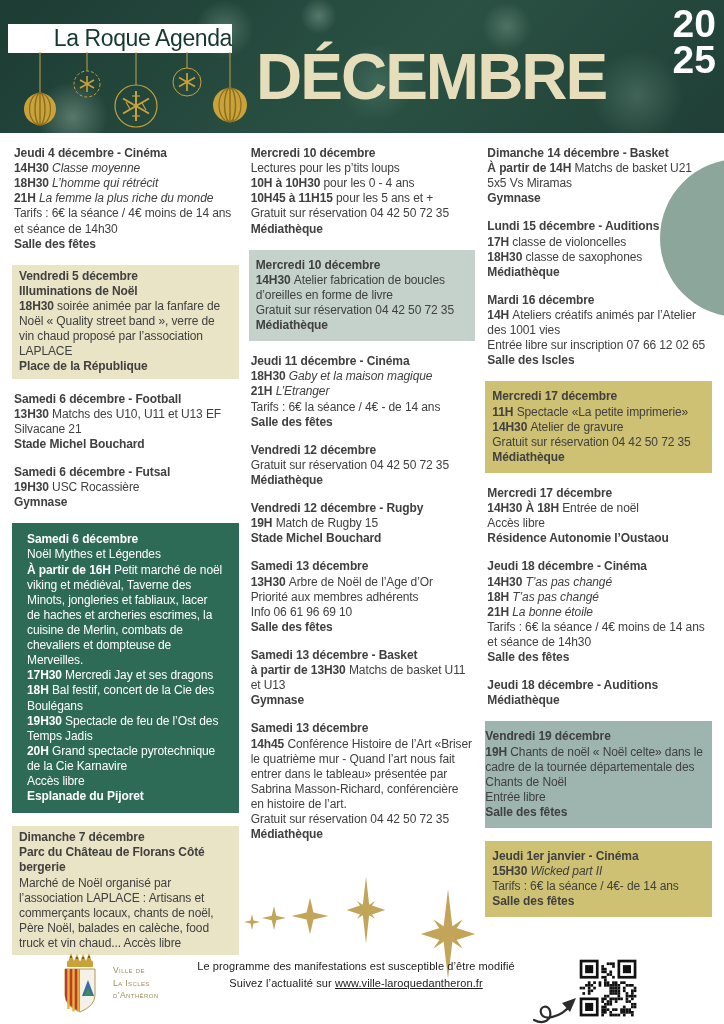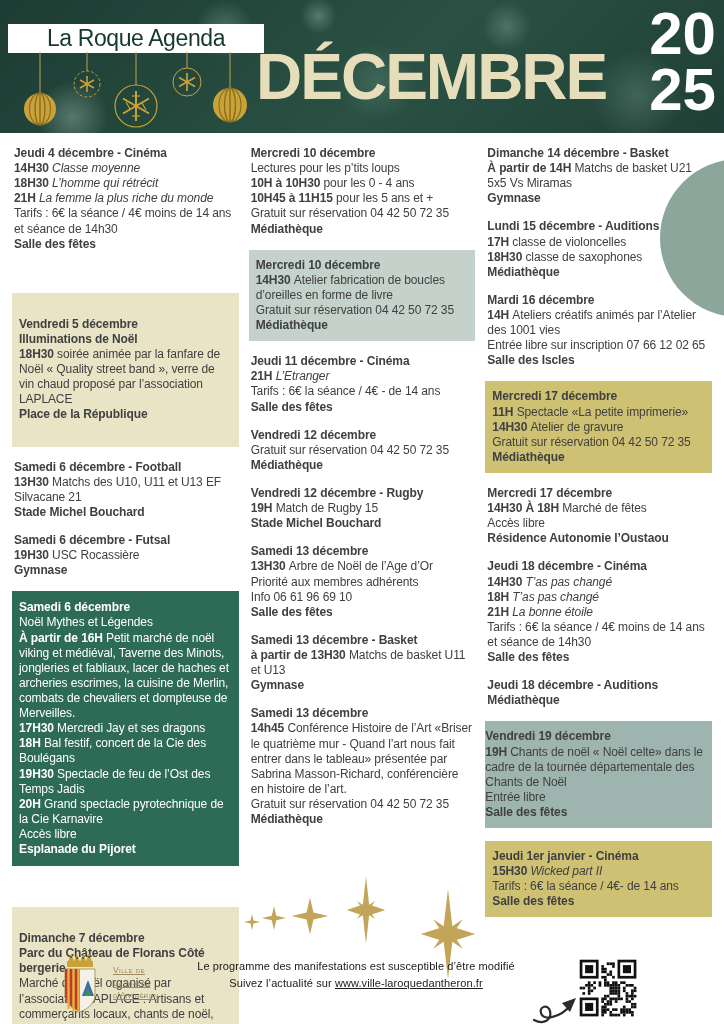--- a/index.html
+++ b/index.html
@@ -15,55 +15,55 @@
   
   .header{position:absolute;left:0;top:0;width:724px;height:133px;
     background:
       radial-gradient(circle 55px at 10% 88%, rgba(190,215,200,.35), transparent 65%),
       radial-gradient(circle 45px at 31% 22%, rgba(165,205,185,.30), transparent 65%),
       radial-gradient(circle 60px at 52% 62%, rgba(140,185,165,.22), transparent 65%),
       radial-gradient(circle 38px at 70% 20%, rgba(175,210,190,.28), transparent 65%),
       radial-gradient(circle 70px at 88% 72%, rgba(150,190,170,.26), transparent 65%),
       radial-gradient(circle 28px at 44% 12%, rgba(195,225,205,.30), transparent 65%),
       linear-gradient(135deg,#1d3c33 0%, #2a5144 55%, #203f36 100%);}
-  .brand-box{position:absolute;left:8px;top:24px;width:256px;height:29px;background:#fff;
-    display:flex;align-items:center;justify-content:center;}
+  .brand-box{position:absolute;left:8px;top:24px;width:224px;height:29px;background:#fff;
+    display:flex;align-items:center;justify-content:flex-end;}
   .brand-box span{font-size:23px;color:var(--brand-green);letter-spacing:-0.4px;}
   .month{position:absolute;left:256px;top:40px;font-size:64px;font-weight:bold;
     color:var(--cream);letter-spacing:-2px;white-space:nowrap;}
-  .year{position:absolute;right:8px;top:6px;color:#fff;font-weight:bold;font-size:60px;
+  .year{position:absolute;right:8px;top:6px;color:#fff;font-weight:bold;font-size:39px;
     line-height:.93;text-align:right;}
   .ornaments{position:absolute;left:8px;top:52px;}
 
   
   .side-circle{position:absolute;left:660px;top:159px;width:158px;height:158px;
     border-radius:50%;background:var(--circle);z-index:0;}
   .sparkles{position:absolute;left:238px;top:872px;z-index:0;}
   .arrow-svg{position:absolute;left:530px;top:982px;z-index:2;}
   .qr{position:absolute;left:577px;top:957px;z-index:2;}
 
   
   .content{position:absolute;left:12px;top:146px;width:700px;display:flex;gap:10px;z-index:1;}
   .col{width:228px;display:flex;flex-direction:column;gap:13px;}
   .event{font-size:12px;line-height:1.26;color:#404040;letter-spacing:-0.1px;padding:0 2px;}
-  .event.v-beige{background:var(--beige);padding:24px 7px;margin-top:28px;}
+  .event.v-beige{background:var(--beige);padding:4px 7px;}
   .event.v-gray{background:var(--gray-block);padding:8px 7px;}
   .event.v-khaki{background:var(--khaki-block);padding:8px 7px;}
   .event.v-teal{background:var(--teal-block);padding:8px 0;}
-  .event.v-green{background:var(--green-block);padding:9px 7px;color:#fff;}
+  .event.v-green{background:var(--green-block);padding:9px 15px;color:#fff;}
   .event .bd{font-weight:bold;}
   .event .it{font-style:italic;text-align:right;}
 
   
   .footer-text{position:absolute;left:140px;top:958px;width:432px;text-align:center;
     color:var(--ink);font-size:11px;line-height:1.55;letter-spacing:.1px;z-index:2;}
   .footer-text a{color:var(--ink);text-decoration:underline;}
   .logo{position:absolute;left:56px;top:950px;display:flex;align-items:center;gap:5px;z-index:2;}
   .logo-text{font-size:8.5px;line-height:1.5;color:#9d8c5c;font-variant:small-caps;
-    letter-spacing:.4px;text-decoration:underline;}
+    letter-spacing:.4px;}
 </style>
 </head>
 <body>
 
 <div class="page">
 
   <div class="side-circle"></div>
 
   <div class="header">
     <div class="brand-box">
@@ -185,20 +185,21 @@
           <div><span class="bd">Médiathèque</span></div>
         </div>
         <div class="event v-gray">
           <div><span class="bd">Mercredi 10 décembre</span></div>
           <div><span class="bd">14H30 </span><span class="rg">Atelier fabrication de boucles d’oreilles en forme de livre</span></div>
           <div><span class="rg">Gratuit sur réservation 04 42 50 72 35</span></div>
           <div><span class="bd">Médiathèque</span></div>
         </div>
         <div class="event v-plain">
           <div><span class="bd">Jeudi 11 décembre - Cinéma</span></div>
+          <div><span class="bd">18H30 </span><span class="it">Gaby et la maison magique</span></div>
           <div><span class="bd">21H </span><span class="it">L’Etranger</span></div>
           <div><span class="rg">Tarifs : 6€ la séance / 4€ - de 14 ans</span></div>
           <div><span class="bd">Salle des fêtes</span></div>
         </div>
         <div class="event v-plain">
           <div><span class="bd">Vendredi 12 décembre</span></div>
           <div><span class="rg">Gratuit sur réservation 04 42 50 72 35</span></div>
           <div><span class="bd">Médiathèque</span></div>
         </div>
         <div class="event v-plain">
@@ -245,21 +246,21 @@
         </div>
         <div class="event v-khaki">
           <div><span class="bd">Mercredi 17 décembre</span></div>
           <div><span class="bd">11H </span><span class="rg">Spectacle «La petite imprimerie»</span></div>
           <div><span class="bd">14H30 </span><span class="rg">Atelier de gravure</span></div>
           <div><span class="rg">Gratuit sur réservation 04 42 50 72 35</span></div>
           <div><span class="bd">Médiathèque</span></div>
         </div>
         <div class="event v-plain">
           <div><span class="bd">Mercredi 17 décembre</span></div>
-          <div><span class="bd">14H30 À 18H </span><span class="rg">Marché de fêtes</span></div>
+          <div><span class="bd">14H30 À 18H </span><span class="rg">Entrée de noël</span></div>
           <div><span class="rg">Accès libre</span></div>
           <div><span class="bd">Résidence Autonomie l’Oustaou</span></div>
         </div>
         <div class="event v-plain">
           <div><span class="bd">Jeudi 18 décembre - Cinéma</span></div>
           <div><span class="bd">14H30 </span><span class="it">T’as pas changé</span></div>
           <div><span class="bd">18H </span><span class="it">T’as pas changé</span></div>
           <div><span class="bd">21H </span><span class="it">La bonne étoile</span></div>
           <div><span class="rg">Tarifs : 6€ la séance / 4€ moins de 14 ans et séance de 14h30</span></div>
           <div><span class="bd">Salle des fêtes</span></div>
@@ -314,21 +315,21 @@
       <g stroke="#e4b53a" stroke-width="2.4">
         <line x1="12.5" y1="19" x2="12.5" y2="59"></line>
         <line x1="17.5" y1="19" x2="17.5" y2="61.5"></line>
         <line x1="22.5" y1="19" x2="22.5" y2="62"></line>
       </g>
       <polygon points="26,46 32,30 38,46" fill="#3c6ca8"></polygon>
       <polygon points="28.5,46 32,37 35.5,46" fill="#3f8f4f"></polygon>
     </svg>
     <div class="logo-text">
       <div>Ville de</div>
-      <div>La Match</div>
+      <div>La Iscles</div>
       <div>d’Anthéron</div>
     </div>
   </div>
 
   <div class="footer-text">
     <div>Le programme des manifestations est susceptible d’être modifié</div>
     <div>
       <span>Suivez l’actualité sur </span><a href="#">www.ville-laroquedantheron.fr</a>
     </div>
   </div>

